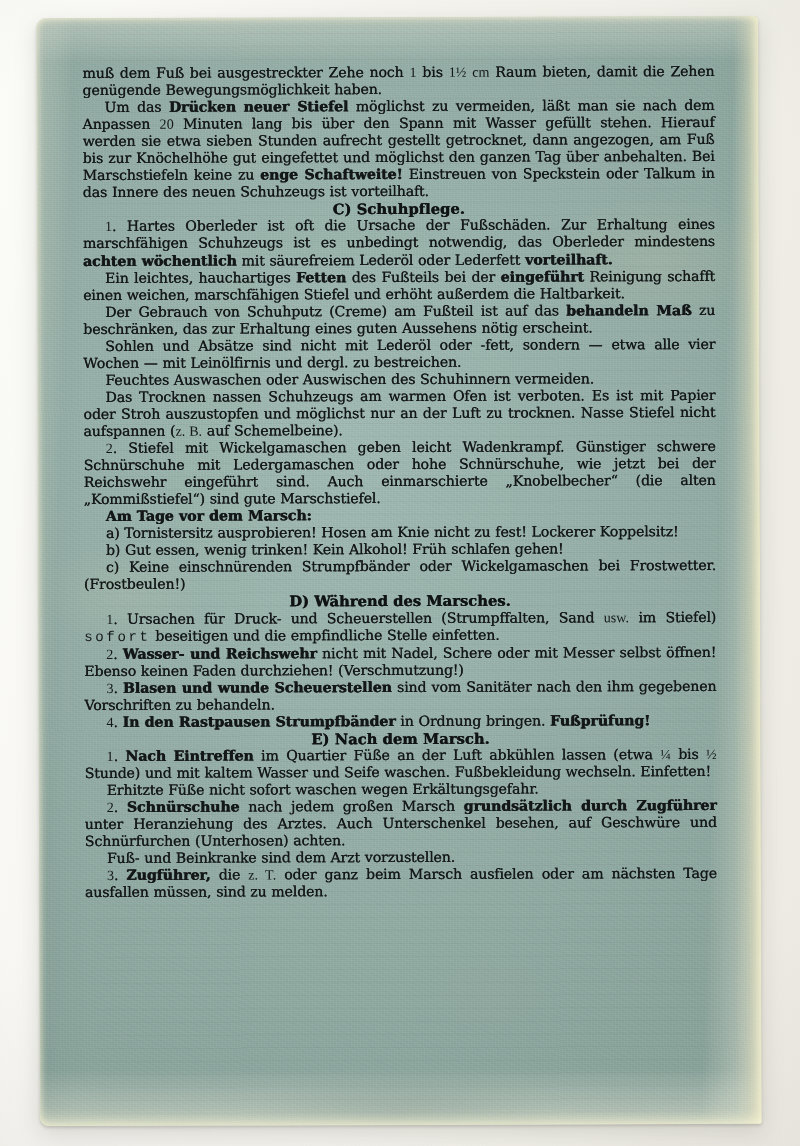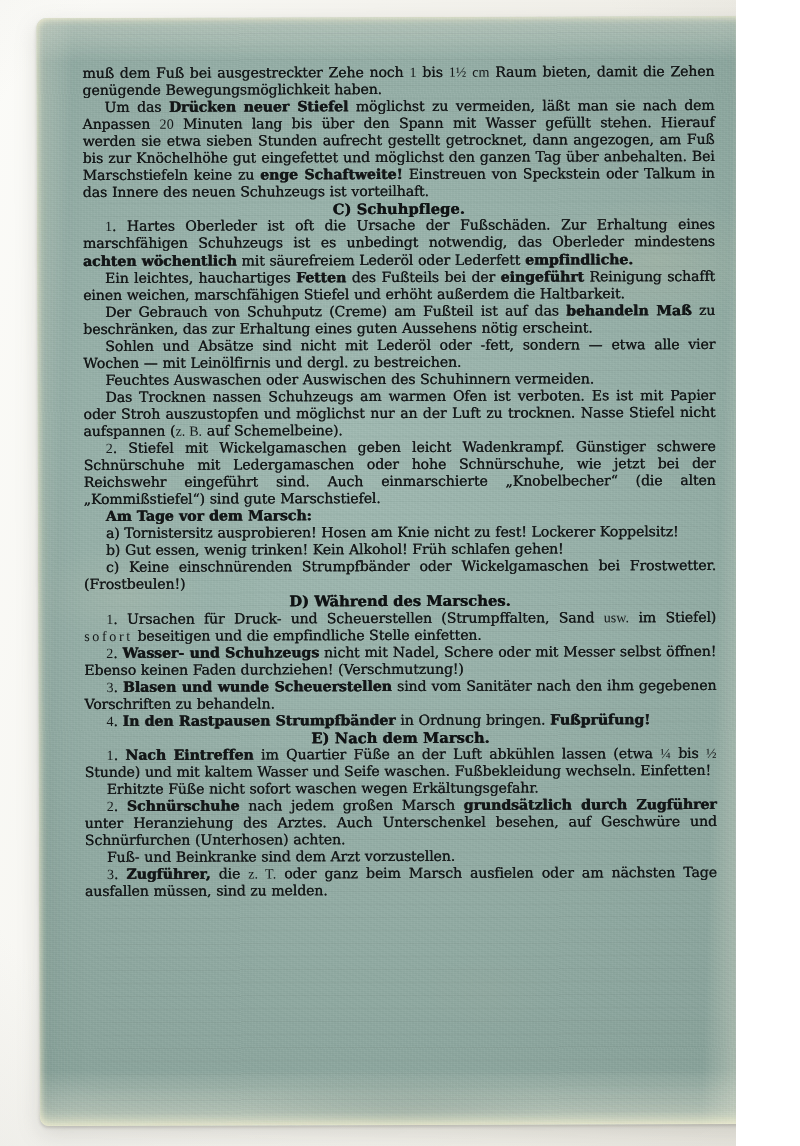--- a/index.html
+++ b/index.html
@@ -11,21 +11,21 @@
   body {
     width: 800px;
     height: 1146px;
     overflow: hidden;
     font-family: "Liberation Serif", serif;
   }
 
   
   #scene {
     position: relative;
-    width: 736px;
+    width: 800px;
     height: 1146px;
     background: #a21caf;
     overflow: hidden;
   }
 
   
   #scene::before {
     content: "";
     position: absolute;
     inset: 0;
@@ -139,21 +139,21 @@
   }
 
   
   b.fett {
     font-weight: 700;
     letter-spacing: -0.05px;
     text-shadow: 0.4px 0 0 rgba(16,19,20,0.95), -0.35px 0 0 rgba(16,19,20,0.55);
   }
   
   span.gesperrt {
-    font-family: Liberation Serif, serif;
+    font-family: Liberation Mono, monospace;
     letter-spacing: 2.6px;
     text-shadow: none;
   }
   
   span.ant {
     font-family: "Liberation Serif", serif;
     text-shadow: none;
     letter-spacing: 0;
   }
 
@@ -179,36 +179,36 @@
     <div class="stains"></div>
     <div class="showthrough"></div>
 
     <div id="textblock">
 
       <p class="frk para">muß dem Fuß bei ausgestreckter Zehe noch <span class="ant">1</span> bis <span class="ant">1½</span> <span class="ant">cm</span> Raum bieten, damit die Zehen genügende Bewegungsmöglichkeit haben.</p>
       <p class="frk para indent">Um das <b class="fett">Drücken</b> <b class="fett">neuer Stiefel</b> möglichst zu vermeiden, läßt man sie nach dem Anpassen <span class="ant">20</span> Minuten lang bis über den Spann mit Wasser gefüllt stehen. Hierauf werden sie etwa sieben Stunden aufrecht gestellt getrocknet, dann angezogen, am Fuß bis zur Knöchelhöhe gut eingefettet und möglichst den ganzen Tag über anbehalten. Bei Marschstiefeln keine zu <b class="fett">enge Schaftweite!</b> Einstreuen von Speckstein oder Talkum in das Innere des neuen Schuhzeugs ist vorteilhaft.</p>
 
       <h2 class="heading">C) Schuhpflege.</h2>
 
-      <p class="frk para indent"><span class="ant">1</span>. Hartes Oberleder ist oft die Ursache der Fußschäden. Zur Erhaltung eines marschfähigen Schuhzeugs ist es unbedingt notwendig, das Oberleder mindestens <b class="fett">achten wöchentlich</b> mit säurefreiem Lederöl oder Lederfett <b class="fett">empfindliche.</b></p>
+      <p class="frk para indent"><span class="ant">1</span>. Hartes Oberleder ist oft die Ursache der Fußschäden. Zur Erhaltung eines marschfähigen Schuhzeugs ist es unbedingt notwendig, das Oberleder mindestens <b class="fett">achten wöchentlich</b> mit säurefreiem Lederöl oder Lederfett <b class="fett">vorteilhaft.</b></p>
       <p class="frk para indent">Ein leichtes, hauchartiges <b class="fett">Fetten</b> des Fußteils bei der <b class="fett">eingeführt</b> Reinigung schafft einen weichen, marschfähigen Stiefel und erhöht außerdem die Haltbarkeit.</p>
       <p class="frk para indent">Der Gebrauch von Schuhputz (Creme) am Fußteil ist auf das <b class="fett">behandeln Maß</b> zu beschränken, das zur Erhaltung eines guten Aussehens nötig erscheint.</p>
       <p class="frk para indent">Sohlen und Absätze sind nicht mit Lederöl oder -fett, sondern — etwa alle vier Wochen — mit Leinölfirnis und dergl. zu bestreichen.</p>
       <p class="frk para indent last-left">Feuchtes Auswaschen oder Auswischen des Schuhinnern vermeiden.</p>
       <p class="frk para indent">Das Trocknen nassen Schuhzeugs am warmen Ofen ist verboten. Es ist mit Papier oder Stroh auszustopfen und möglichst nur an der Luft zu trocknen. Nasse Stiefel nicht aufspannen (<span class="ant">z. B.</span> auf Schemelbeine).</p>
       <p class="frk para indent"><span class="ant">2</span>. Stiefel mit Wickelgamaschen geben leicht Wadenkrampf. Günstiger schwere Schnürschuhe mit Ledergamaschen oder hohe Schnürschuhe, wie jetzt bei der Reichswehr eingeführt sind. Auch einmarschierte „Knobelbecher“ (die alten „Kommißstiefel“) sind gute Marschstiefel.</p>
       <p class="frk para indent last-left"><b class="fett">Am Tage vor dem Marsch:</b></p>
       <p class="frk para indent last-left">a) Tornistersitz ausprobieren! Hosen am Knie nicht zu fest! Lockerer Koppelsitz!</p>
       <p class="frk para indent last-left">b) Gut essen, wenig trinken! Kein Alkohol! Früh schlafen gehen!</p>
       <p class="frk para indent">c) Keine einschnürenden Strumpfbänder oder Wickelgamaschen bei Frostwetter. (Frostbeulen!)</p>
 
       <h2 class="heading">D) Während des Marsches.</h2>
 
       <p class="frk para indent"><span class="ant">1</span>. Ursachen für Druck- und Scheuerstellen (Strumpffalten, Sand <span class="ant">usw.</span> im Stiefel) <span class="gesperrt">sofort</span> beseitigen und die empfindliche Stelle einfetten.</p>
-      <p class="frk para indent"><span class="ant">2</span>. <b class="fett">Wasser- und Schuhzeugs</b> nicht mit Nadel, Schere oder mit Messer selbst öffnen! Ebenso keinen Faden durchziehen! (Verschmutzung!)</p>
+      <p class="frk para indent"><span class="ant">2</span>. <b class="fett">Wasser- und Reichswehr</b> nicht mit Nadel, Schere oder mit Messer selbst öffnen! Ebenso keinen Faden durchziehen! (Verschmutzung!)</p>
       <p class="frk para indent"><span class="ant">3</span>. <b class="fett">Blasen und wunde Scheuerstellen</b> sind vom Sanitäter nach den ihm gegebenen Vorschriften zu behandeln.</p>
       <p class="frk para indent last-left"><span class="ant">4</span>. <b class="fett">In den Rastpausen Strumpfbänder</b> in Ordnung bringen. <b class="fett">Fußprüfung!</b></p>
 
       <h2 class="heading">E) Nach dem Marsch.</h2>
 
       <p class="frk para indent"><span class="ant">1</span>. <b class="fett">Nach</b> <b class="fett">Eintreffen</b> im Quartier Füße an der Luft abkühlen lassen (etwa <span class="ant">¼</span> bis <span class="ant">½</span> Stunde) und mit kaltem Wasser und Seife waschen. Fußbekleidung wechseln. Einfetten!</p>
       <p class="frk para indent last-left">Erhitzte Füße nicht sofort waschen wegen Erkältungsgefahr.</p>
       <p class="frk para indent"><span class="ant">2</span>. <b class="fett">Schnürschuhe</b> nach jedem großen Marsch <b class="fett">grundsätzlich durch Zugführer</b> unter Heranziehung des Arztes. Auch Unterschenkel besehen, auf Geschwüre und Schnürfurchen (Unterhosen) achten.</p>
       <p class="frk para indent last-left">Fuß- und Beinkranke sind dem Arzt vorzustellen.</p>
       <p class="frk para indent"><span class="ant">3</span>. <b class="fett">Zugführer,</b> die <span class="ant">z. T.</span> oder ganz beim Marsch ausfielen oder am nächsten Tage ausfallen müssen, sind zu melden.</p>

